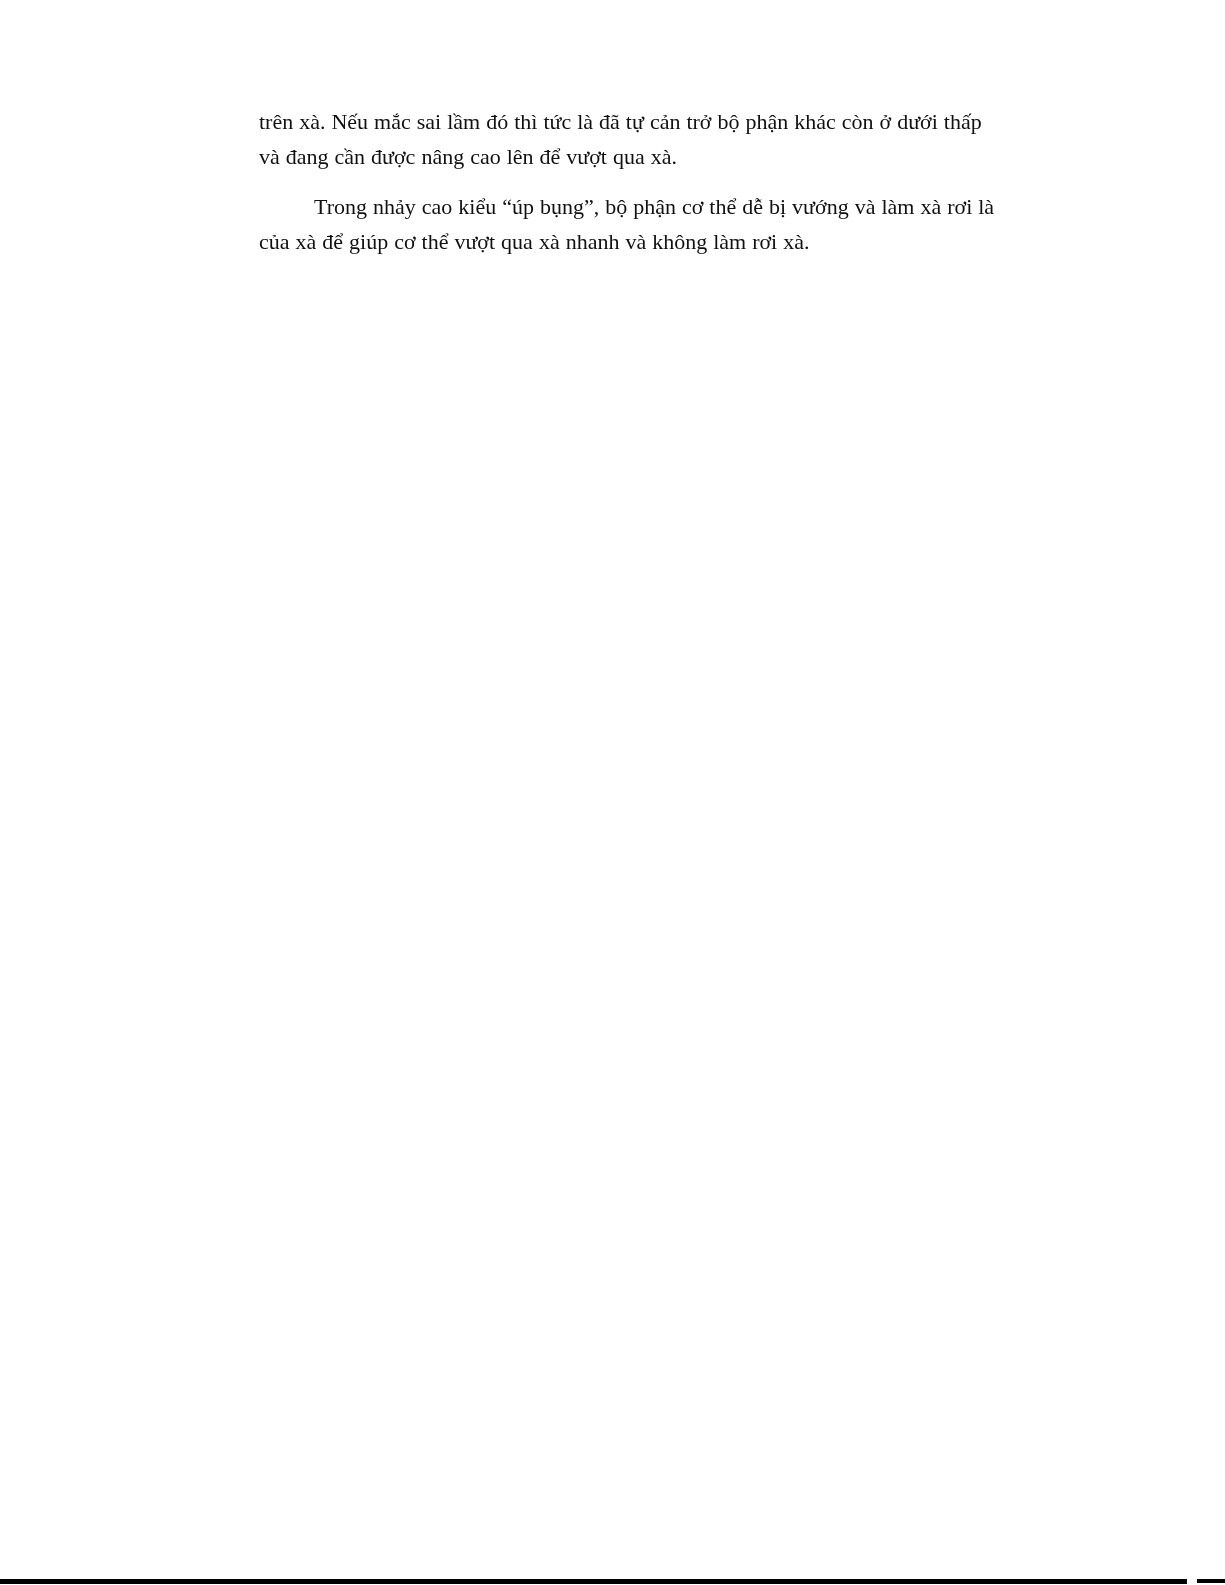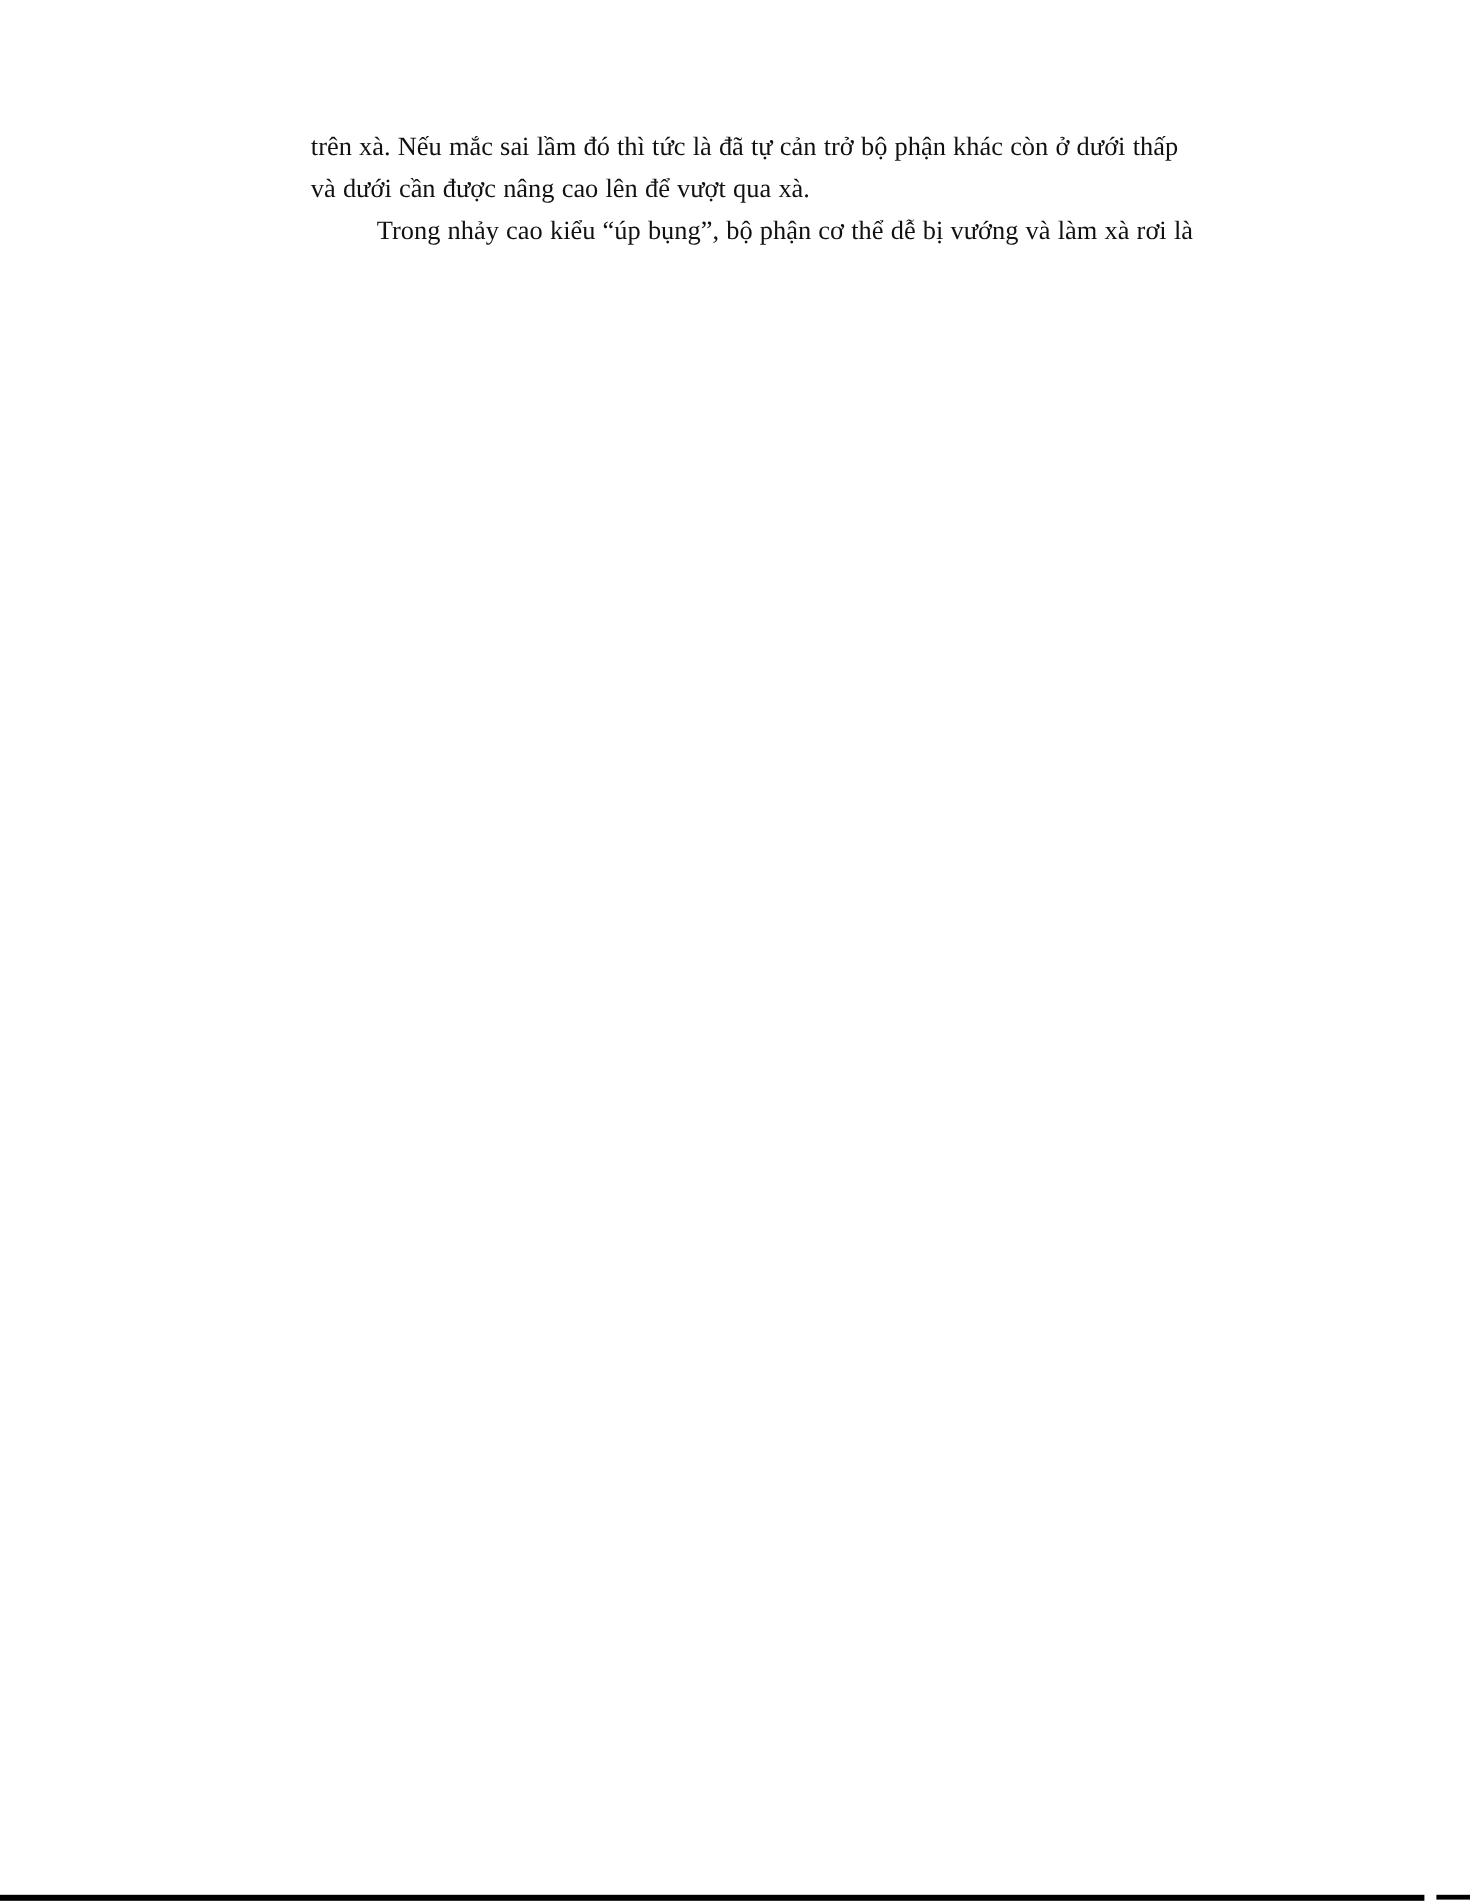--- a/index.html
+++ b/index.html
@@ -30,20 +30,21 @@
     color: #111111;
     font-size: 22px;
     line-height: 35px;
     word-spacing: 0.5px;
   }
   .paragraph {
     margin: 0;
     padding: 0;
   }
   .paragraph + .paragraph {
+    margin-top: 15px;
     font-family: Liberation Serif, serif;
   }
   .line {
     white-space: nowrap;
     height: 35px;
   }
   .line.indent {
     text-indent: 55px;
   }
   .scan-bar {
@@ -65,25 +66,26 @@
 </style>
 </head>
 <body>
 
 <div class="page">
 
   <div class="text-block">
 
     <div class="paragraph">
       <div class="line">trên xà. Nếu mắc sai lầm đó thì tức là đã tự cản trở bộ phận khác còn ở dưới thấp</div>
-      <div class="line">và dưới cần được nâng cao lên để vượt qua xà.</div>
+      <div class="line">và đang cần được nâng cao lên để vượt qua xà.</div>
     </div>
 
     <div class="paragraph">
       <div class="line indent">Trong nhảy cao kiểu “úp bụng”, bộ phận cơ thể dễ bị vướng và làm xà rơi là</div>
+      <div class="line">của xà để giúp cơ thể vượt qua xà nhanh và không làm rơi xà.</div>
     </div>
 
   </div>
 
   <div class="scan-bar main"></div>
   <div class="scan-bar dash"></div>
 
 </div>
 
 </body></html>

